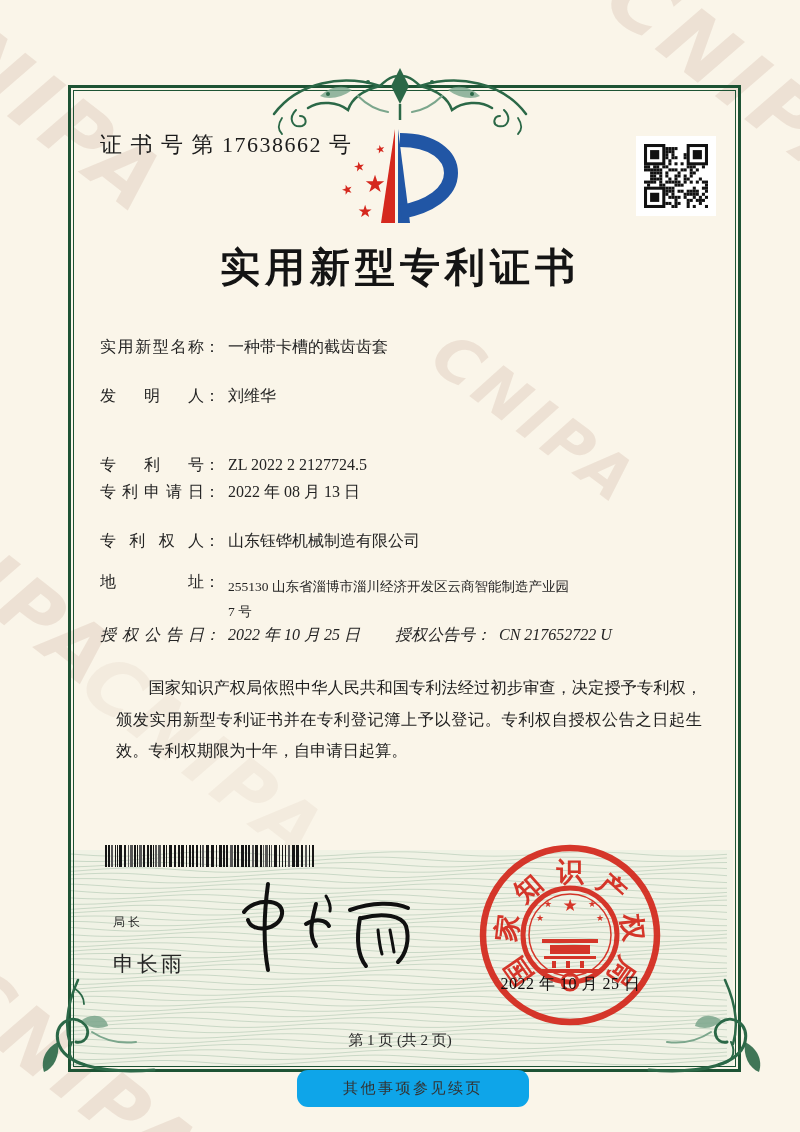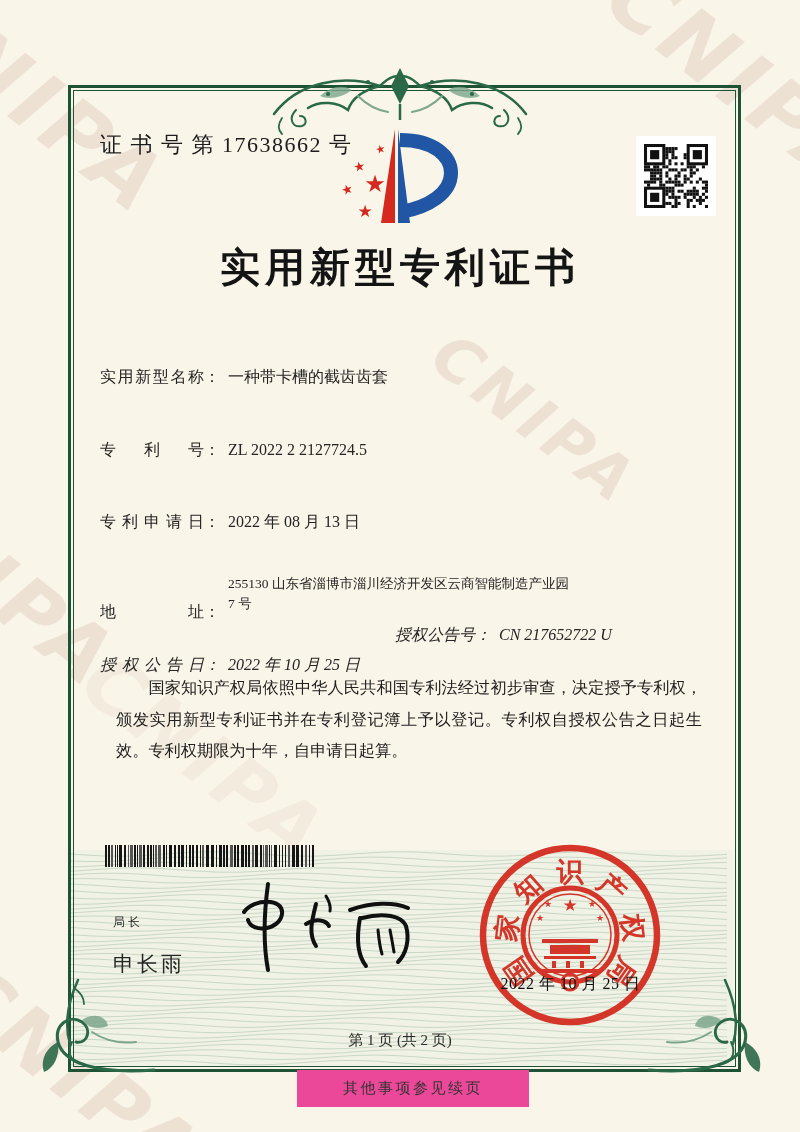--- a/index.html
+++ b/index.html
@@ -23,43 +23,43 @@
   .frame::after{content:"";position:absolute;left:2px;top:2px;right:2px;bottom:2px;border:1px solid #1d5334;}
   .ornament{z-index:3;}
   
   .certno{left:100px;top:130px;font-size:22px;letter-spacing:1.5px;z-index:4;color:#1c1c1c;}
   .logo{left:334px;top:126px;z-index:4;}
   .qrbox{left:636px;top:136px;width:80px;height:80px;background:#ffffff;z-index:4;}
   .title{left:0;right:0;top:240px;text-align:center;font-size:40px;font-weight:bold;
          letter-spacing:5px;color:#141414;z-index:4;}
   
   .row{position:absolute;left:100px;font-size:16px;white-space:nowrap;z-index:4;color:#242424;}
-  .lab{display:inline-block;width:104px;text-align:justify;text-align-last:justify;margin-top:30px;}
+  .lab{display:inline-block;width:104px;text-align:justify;text-align-last:justify;}
   .colon{margin-right:8px;}
-  .f1{top:337px;} .f2{top:386px;} .f3{top:410px;} .f4{top:482px;} .f5{top:531px;}
+  .f1{top:337px;} .f2{top:386px;} .f3{top:455px;} .f4{top:482px;} .f5{top:531px;}
   .f6{top:572px;}
-  .f6 .val{display:inline-block;width:344px;font-size:13.5px;line-height:20px;
+  .f6 .val{display:inline-block;width:344px;font-size:13.5px;line-height:25px;
            white-space:normal;vertical-align:top;padding-top:2px;}
   .grant{top:625px;width:618px;font-style:italic;}
   .grant .right{position:absolute;left:295px;top:0;white-space:nowrap;}
   
   .paras{left:100px;top:657px;width:618px;font-size:16.2px;line-height:31.5px;
          text-align:justify;z-index:4;color:#202020;}
   .paras p{margin:16px;text-indent:2em;}
   
   .barcode{left:105px;top:845px;z-index:4;}
   .signer-title{left:113px;top:914px;font-size:12px;letter-spacing:3px;z-index:4;}
   .signer-name{left:113px;top:950px;font-size:21px;letter-spacing:3px;z-index:4;}
   .signature{left:232px;top:878px;z-index:4;}
   .sealbox{left:478px;top:843px;z-index:4;}
   .seal-date{left:498px;top:974px;width:145px;text-align:center;font-size:16px;
              color:#0f0f0f;z-index:5;letter-spacing:.5px;}
   .pageno{left:0;right:0;top:1031px;text-align:center;font-size:15px;z-index:4;color:#2a2a2a;}
-  .contbox{left:297px;top:1070px;width:232px;height:37px;background:#ec4899;z-index:4;
-           text-align:center;line-height:37px;font-size:15px;letter-spacing:2.5px;color:#333;}
+  .contbox{left:297px;top:1070px;width:232px;height:37px;background:#0ea5e9;z-index:4;
+           text-align:center;line-height:37px;font-size:15px;letter-spacing:2.5px;color:#333;border-radius:11px;}
   .sealch{font-size:27px;font-weight:bold;font-family:"Liberation Serif","DejaVu Serif",serif;
           fill:#d4281c;text-anchor:middle;}
 </style>
 </head>
 <body>
 
 <div class="page">
 
   <div class="wm wm1">CNIPA</div>
   <div class="wm wm2">CNIPA</div>
@@ -317,25 +317,31 @@
         <rect x="16" y="20" width="1" height="1" fill="#111"></rect>
         <rect x="20" y="20" width="1" height="1" fill="#111"></rect>
       </svg>
   </div>
 
   <div class="abs title">实用新型专利证书</div>
 
   <div class="row f1">
     <span class="lab">实用新型名称</span><span class="colon">：</span><span class="val">一种带卡槽的截齿齿套</span>
   </div>
+  <div class="row f2">
+    <span class="lab">发明人</span><span class="colon">：</span><span class="val">刘维华</span>
+  </div>
   <div class="row f3">
     <span class="lab">专利号</span><span class="colon">：</span><span class="val">ZL 2022 2 2127724.5</span>
   </div>
   <div class="row f4">
     <span class="lab">专利申请日</span><span class="colon">：</span><span class="val">2022 年 08 月 13 日</span>
+  </div>
+  <div class="row f5">
+    <span class="lab">专利权人</span><span class="colon">：</span><span class="val">山东钰铧机械制造有限公司</span>
   </div>
   <div class="row f6">
     <span class="lab">地址</span><span class="colon">：</span><span class="val">255130 山东省淄博市淄川经济开发区云商智能制造产业园 7 号</span>
   </div>
   <div class="row grant">
     <span><span class="lab">授权公告日</span><span class="colon">：</span><span>2022 年 10 月 25 日</span></span>
     <span class="right"><span>授权公告号</span><span class="colon">：</span><span>CN 217652722 U</span></span>
   </div>
 
   <div class="abs paras">

